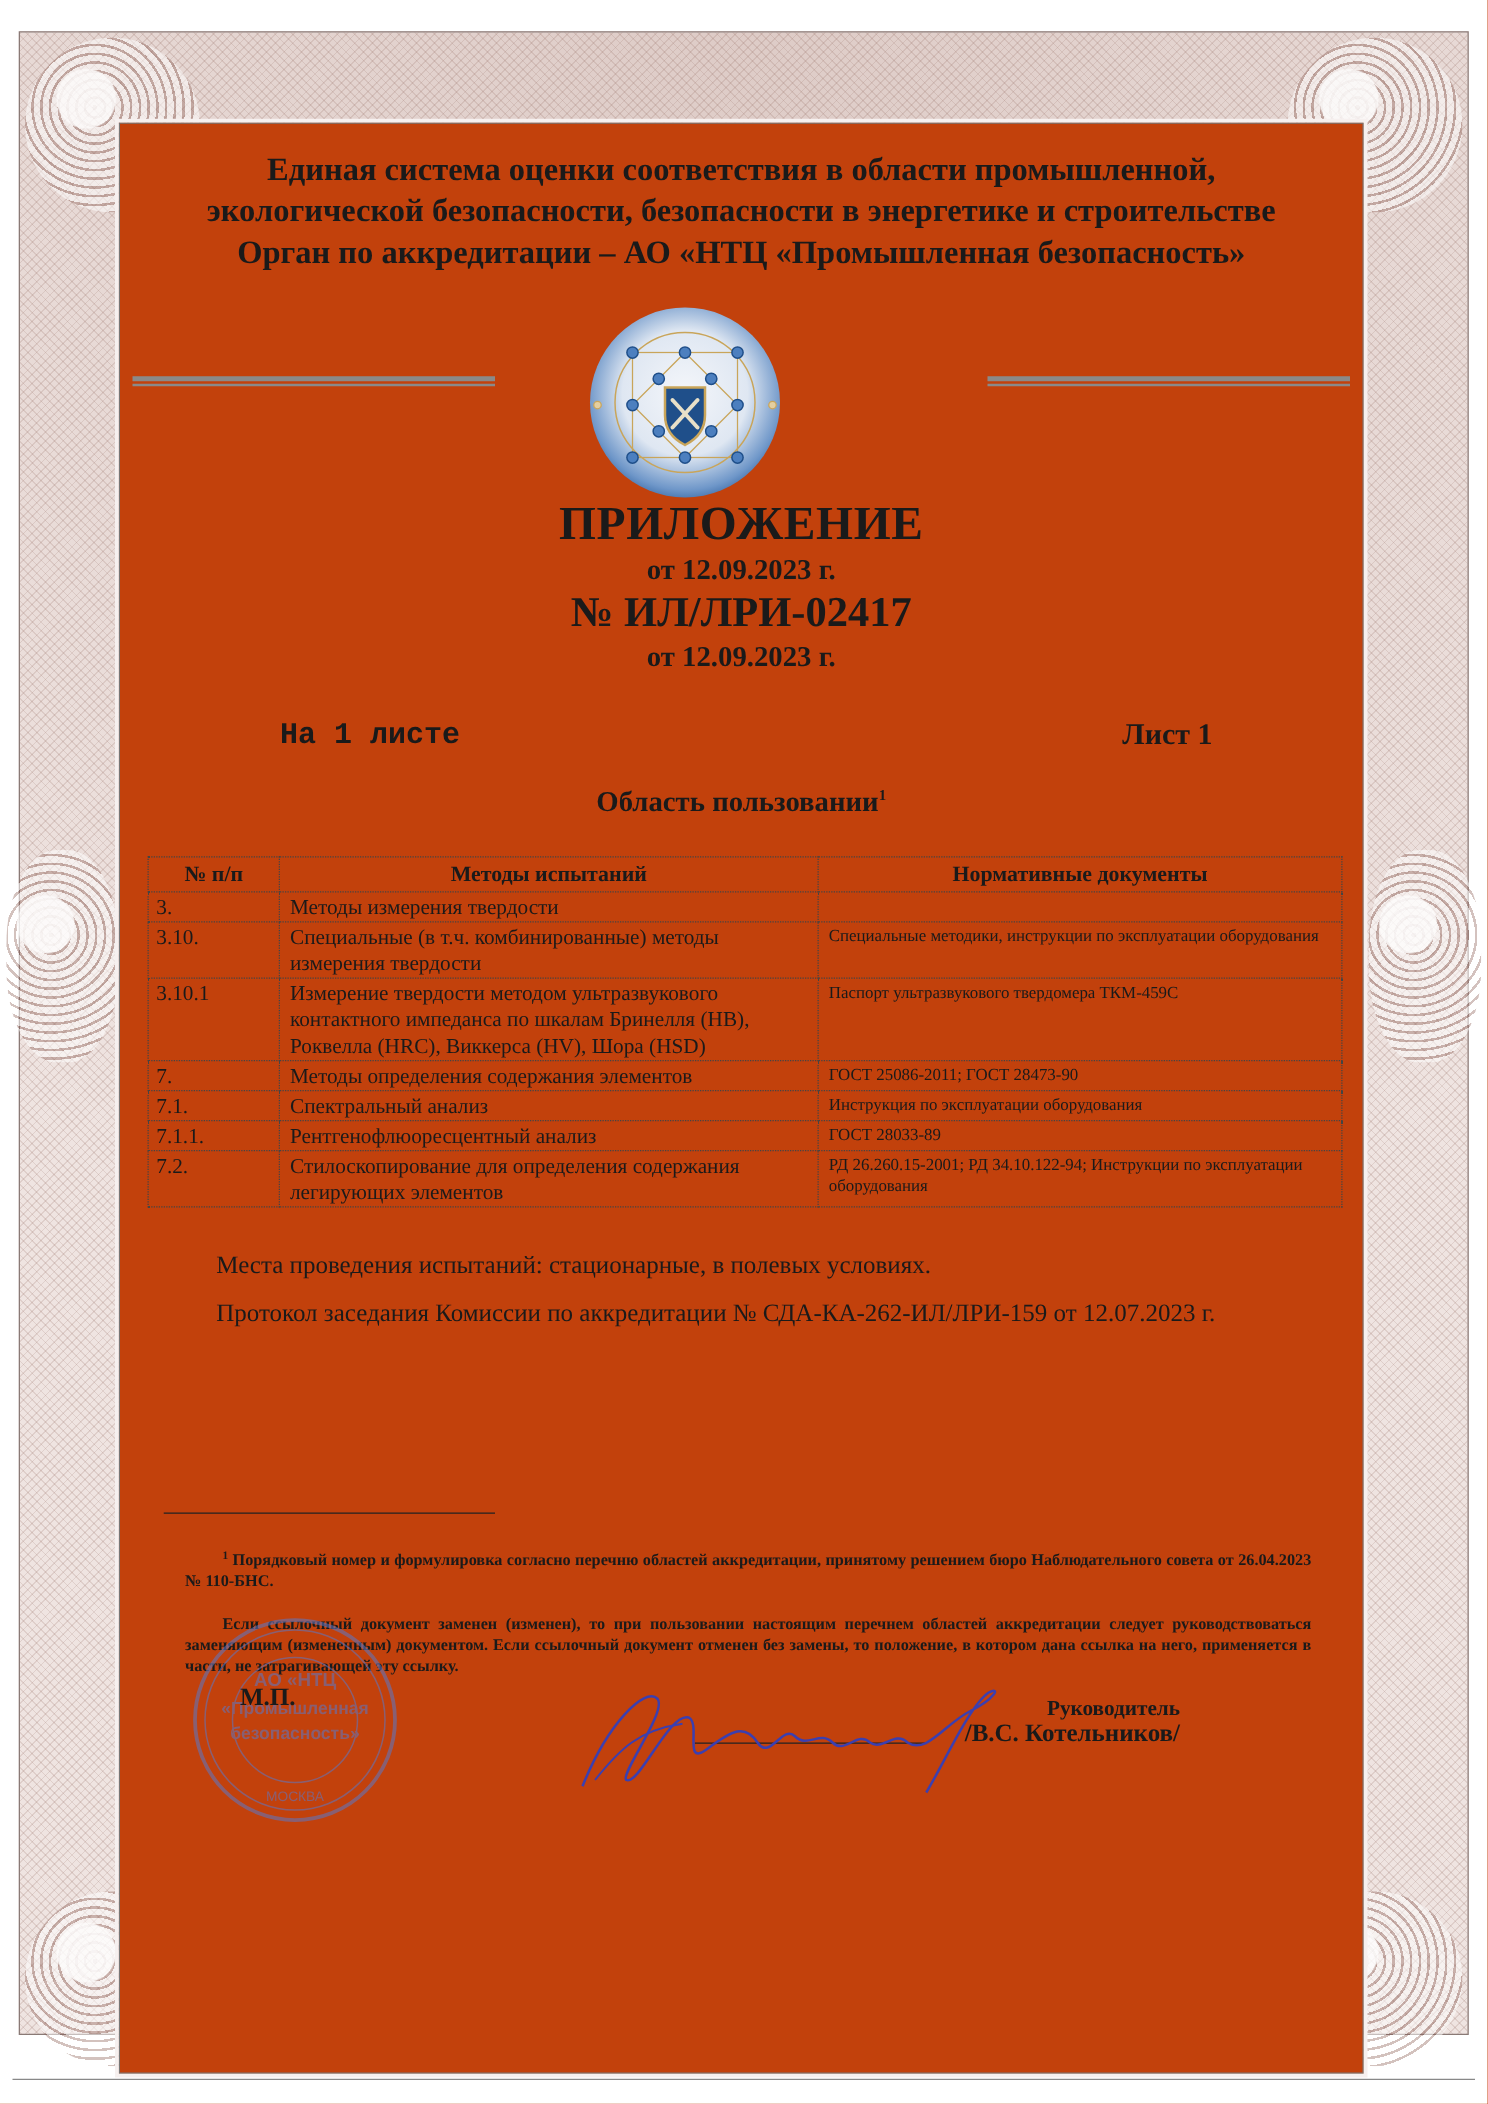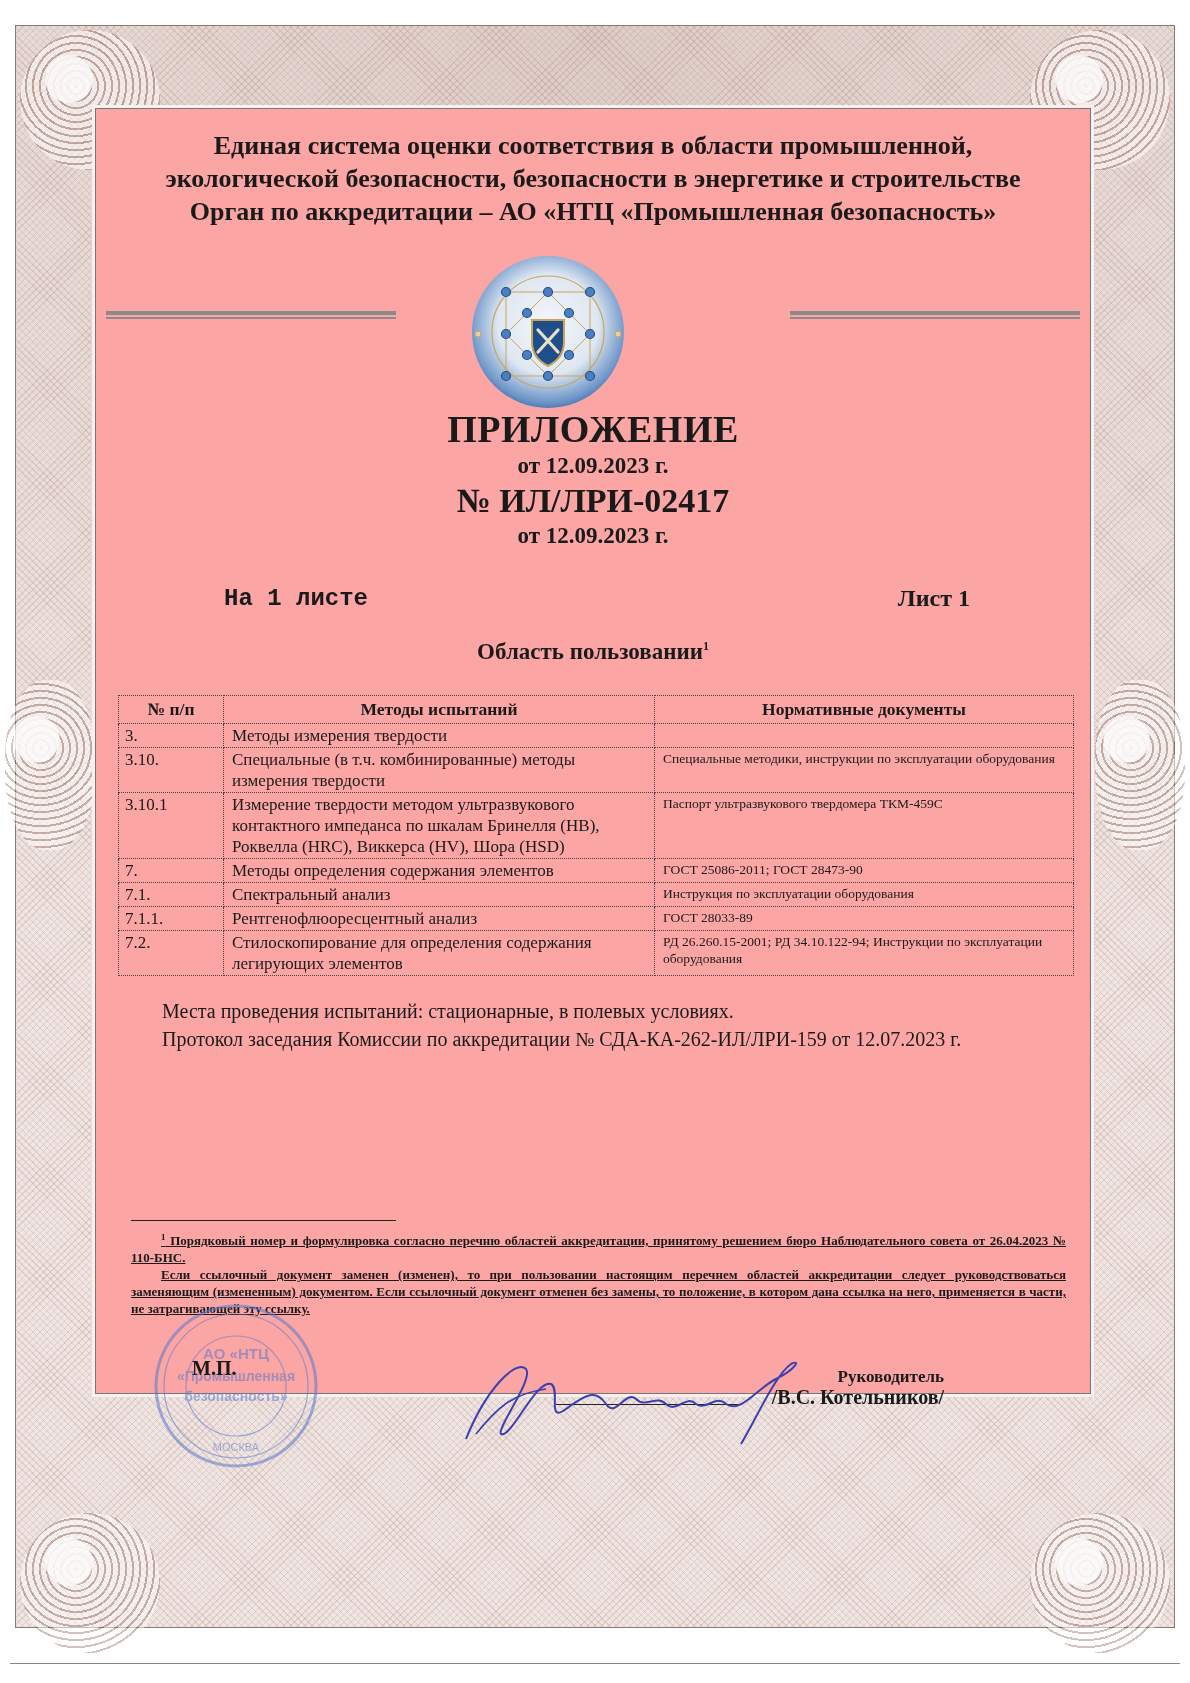--- a/index.html
+++ b/index.html
@@ -25,24 +25,24 @@
       repeating-radial-gradient(circle at 40% 40%, rgba(140,95,85,0.45) 0 2px, rgba(255,255,255,0.6) 2px 7px);
     opacity: 0.85;
   }
   .orn.tl { left: 20px; top: 30px; }
   .orn.tr { right: 20px; top: 30px; }
   .orn.bl { left: 20px; bottom: 30px; }
   .orn.br { right: 20px; bottom: 30px; }
   .orn.ml { left: 5px; top: 680px; width: 90px; height: 170px; border-radius: 45%; }
   .orn.mr { right: 5px; top: 680px; width: 90px; height: 170px; border-radius: 45%; }
   .inner {
-    position: absolute; left: 95px; top: 108px; width: 996px; height: 1286px;
+    position: absolute; left: 95px; top: 98px; width: 996px; height: 1561px;
     box-sizing: border-box; border: 1.5px solid #777;
     outline: 3px solid #f6f0ef;
-    background: #fca5a5;
+    background: #c2410c;
   }
   .bottom-rule { position: absolute; left: 10px; top: 1663px; width: 1170px; height: 1px; background: #888; }
 
   .header { position: absolute; left: 0; right: 0; top: 20px; text-align: center; font-weight: bold; font-size: 26px; line-height: 33px; }
   .logo-row { position: absolute; left: 0; right: 0; top: 145px; height: 160px; }
   .sep { position: absolute; top: 57px; height: 8px; width: 290px; }
   .sep::before, .sep::after { content: ""; position: absolute; left: 0; right: 0; background: #8a8a8a; }
   .sep::before { top: 0; height: 4px; }
   .sep::after { top: 6px; height: 2px; }
   .sep.left { left: 10px; }
@@ -63,26 +63,26 @@
     position: absolute; left: 22px; top: 586px; width: 956px;
     border-collapse: collapse; font-size: 17px; line-height: 21px;
   }
   table.scope th, table.scope td { border: 1px dotted #444; padding: 1px 8px; vertical-align: top; text-align: left; }
   table.scope th { font-weight: bold; text-align: center; font-size: 17.5px; padding: 3px 6px; }
   table.scope td.num { width: 90px; padding-left: 6px; }
   table.scope td.method { width: 414px; }
   table.scope td.doc { font-size: 13.5px; line-height: 17px; padding-top: 2px; }
 
   .places { position: absolute; left: 65px; right: 24px; top: 888px; font-size: 20px; line-height: 27px; text-align: justify; }
-  .places p { margin: 1px; text-indent: 0; }
+  .places p { margin: 12px; text-indent: 0; }
   .places .p2 { text-indent: 0; }
 
   .fn-rule { position: absolute; left: 35px; top: 1111px; width: 265px; height: 1px; background: #222; }
   .footnote { position: absolute; left: 35px; right: 24px; top: 1120px; font-size: 13px; line-height: 17px; font-weight: bold; text-align: justify; }
-  .footnote p { margin: 0; text-indent: 30px; text-decoration: underline; }
+  .footnote p { margin: 17px; text-indent: 30px; }
   .footnote sup { font-size: 9px; }
 
   .mp { position: absolute; left: 96px; top: 1248px; font-weight: bold; font-size: 20px; }
   .head-title { position: absolute; right: 146px; top: 1248px; font-weight: bold; font-size: 17px; margin-top: 10px; }
   .sig-line { position: absolute; left: 460px; top: 1295px; width: 185px; height: 1px; background: #222; }
   .head-name { position: absolute; right: 146px; top: 1277px; font-weight: bold; font-size: 20px; }
   .stamp { position: absolute; left: 55px; top: 1192px; width: 170px; height: 170px; opacity: 0.55; }
   .signature { position: absolute; left: 360px; top: 1240px; width: 390px; height: 100px; }
 </style>
 </head>

